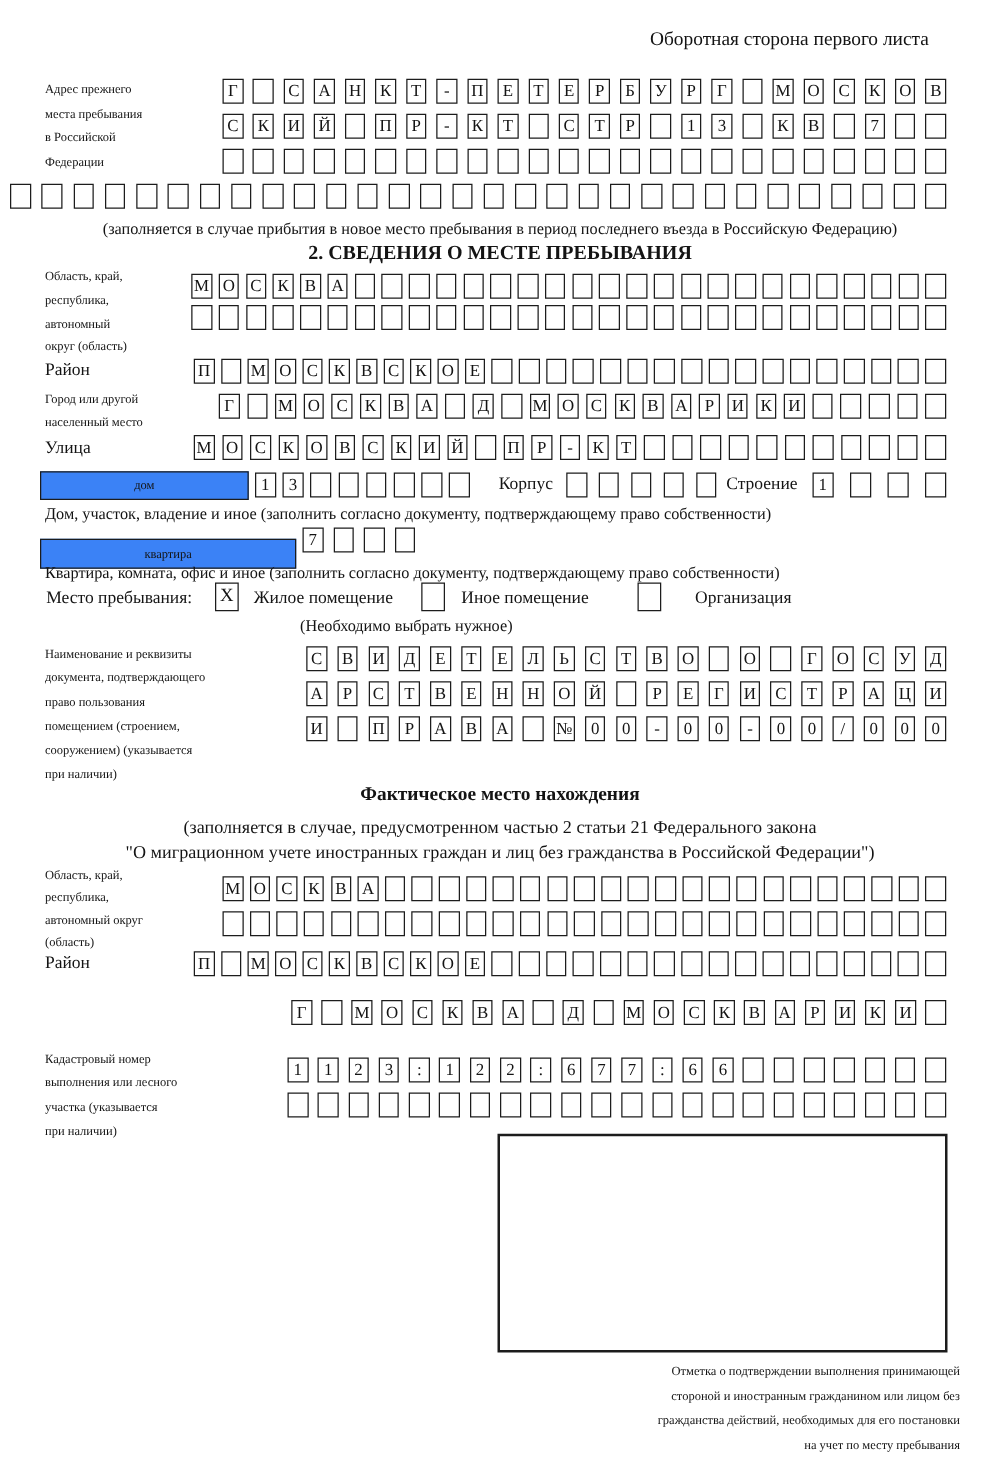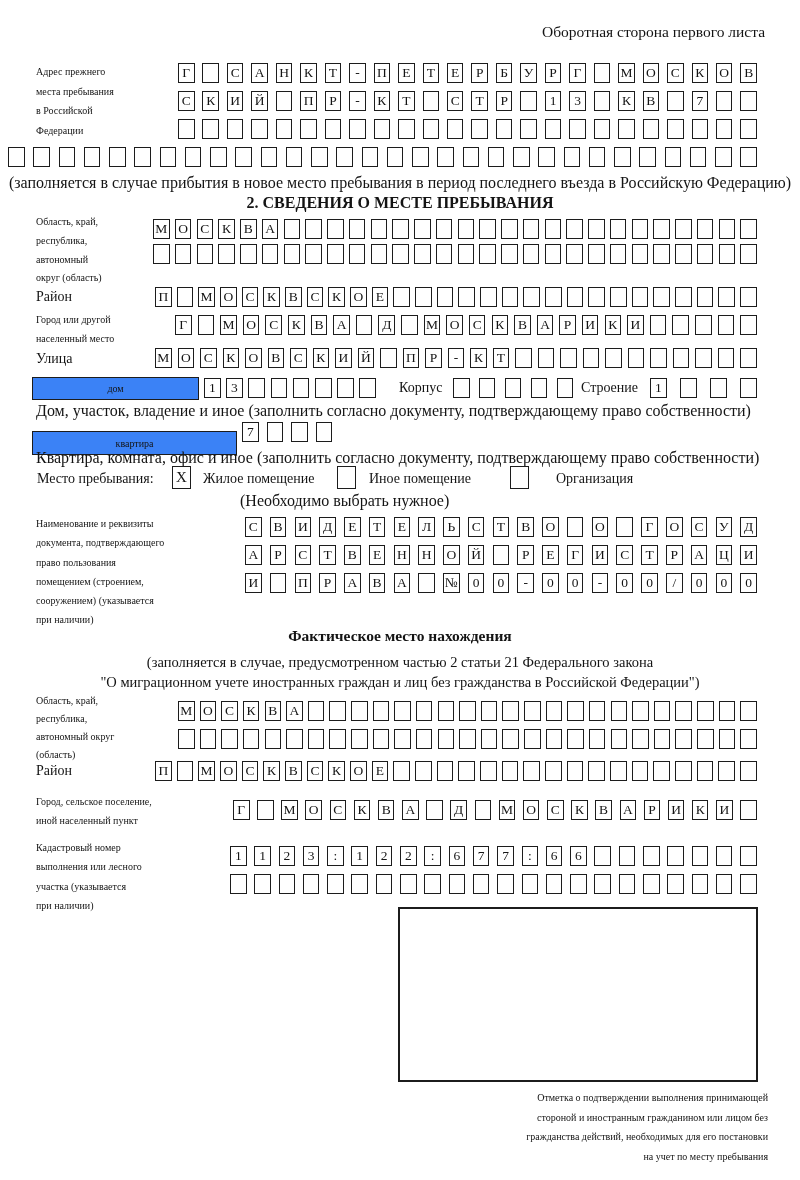--- a/index.html
+++ b/index.html
@@ -1,21 +1,21 @@
 <!DOCTYPE html>
 <html><head>
 <meta charset="utf-8">
 <style>
   html,body{margin:0;padding:0;background:#fff;}
   .page{position:relative;width:800px;height:1180px;background:#fff;overflow:hidden;
         font-family:"Liberation Serif","DejaVu Serif",serif;color:#141414;}
-  .hdr{position:absolute;left:520px;top:23px;font-size:15.5px;margin-left:22px;}
+  .hdr{position:absolute;left:520px;top:23px;font-size:15.5px;}
   .row-label{position:absolute;font-size:10px;line-height:19.5px;white-space:pre-line;}
   .inline-label{position:absolute;font-size:14px;line-height:20px;white-space:nowrap;}
-  .note{position:absolute;font-size:16px;line-height:17px;}
+  .note{position:absolute;font-size:13px;line-height:17px;}
   .center{left:0;width:800px;text-align:center;}
   .title{position:absolute;font-weight:bold;font-size:16px;}
   .cells{position:absolute;display:flex;justify-content:space-between;}
   .cell{flex:none;width:14.5px;height:17.5px;border:1.7px solid #1c1c1c;
         font-size:13.5px;line-height:17.5px;text-align:center;overflow:visible;background:#fff;}
   .labelbox{position:absolute;border:1.8px solid #1c1c1c;display:flex;align-items:center;
         justify-content:center;font-size:10px;background:#3b82f6;}
   .checkbox{position:absolute;width:17px;height:21px;border:1.8px solid #1c1c1c;
         font-size:15px;line-height:21px;text-align:center;background:#fff;}
   .stampbox{position:absolute;border:2px solid #1c1c1c;background:#fff;}
@@ -519,22 +519,20 @@
       <span class="cell"></span>
       <span class="cell"></span>
       <span class="cell"></span>
       <span class="cell"></span>
       <span class="cell"></span>
       <span class="cell"></span>
       <span class="cell"></span>
       <span class="cell"></span>
     </div>
 
-  <div class="row-label" style="left:36px;top:792px;width:200px;line-height:19px">Город, сельское поселение,
-иной населенный пункт</div>
   <div class="cells" style="left:233px;top:800px;width:524px">
       <span class="cell">Г</span>
       <span class="cell"></span>
       <span class="cell">М</span>
       <span class="cell">О</span>
       <span class="cell">С</span>
       <span class="cell">К</span>
       <span class="cell">В</span>
       <span class="cell">А</span>
       <span class="cell"></span>

